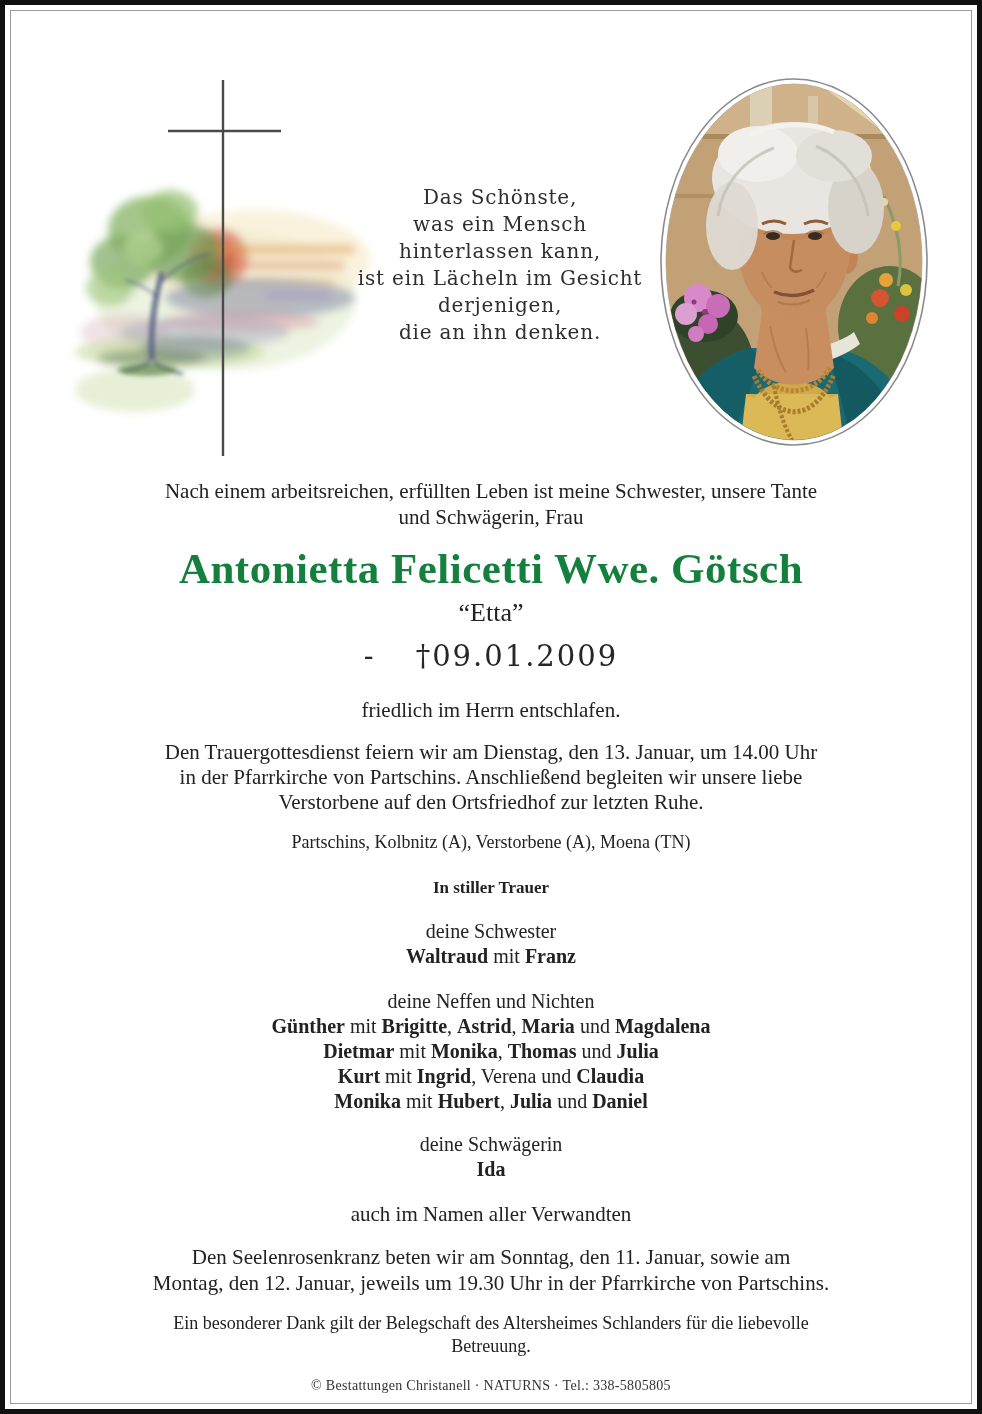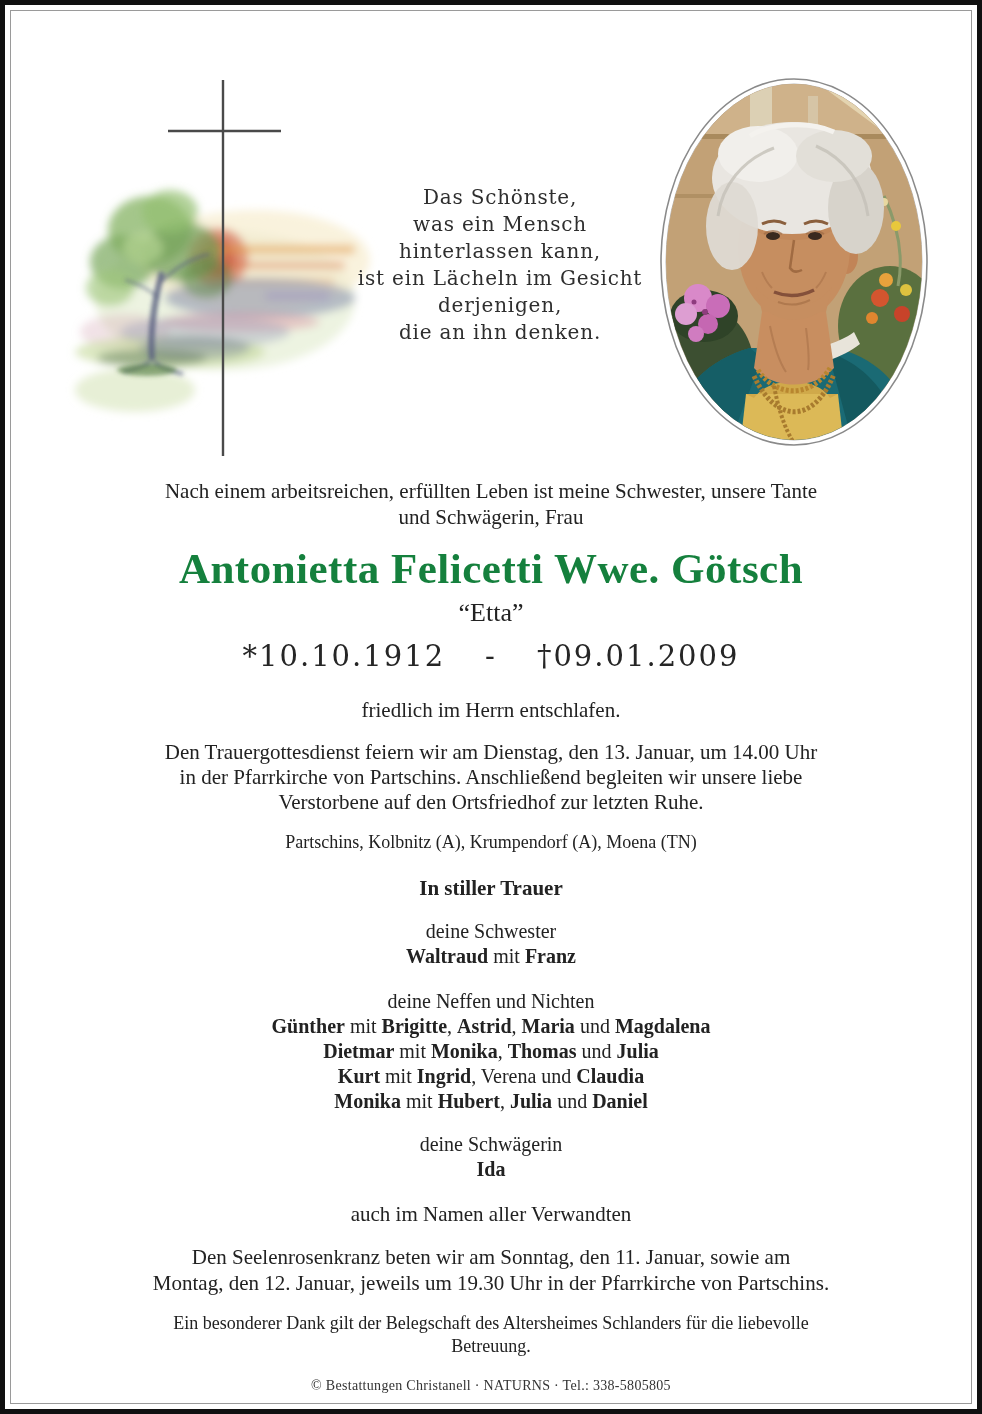--- a/index.html
+++ b/index.html
@@ -22,21 +22,21 @@
   .content div{white-space:nowrap;}
   .t21{font-size:21px;line-height:26px;}
   .name{font-size:43px;line-height:48px;font-weight:bold;letter-spacing:0.5px;color:#15803d;margin-top:15px;}
   .etta{font-size:26px;line-height:30px;margin-top:5px;}
   .dates{margin-top:10px;font-family:"DejaVu Serif", serif;font-size:29px;line-height:36px;
          letter-spacing:2px;display:flex;justify-content:center;gap:40px;color:#262626;}
   .passing{margin-top:23px;}
   .service{margin-top:17px;}
   .service .ln{line-height:25px;}
   .places{margin-top:16px;font-size:18px;line-height:22px;}
-  .trauer{margin-top:22px;font-size:21px;line-height:26px;font-weight:bold;}
+  .trauer{margin-top:22px;font-size:17px;line-height:26px;font-weight:bold;}
   .group{margin-top:18px;font-size:20px;line-height:25px;}
   .group-nephews{margin-top:20px;}
   .closing{margin-top:19px;}
   .rosary{margin-top:17px;}
   .thanks{margin-top:16px;font-size:18px;line-height:23px;}
   .footer{margin-top:19px;font-size:14px;line-height:17px;letter-spacing:0.3px;color:#333;}
 </style>
 </head>
 <body>
 
@@ -183,34 +183,33 @@
 </div>
 
 <div class="content">
   <div class="t21">Nach einem arbeitsreichen, erfüllten Leben ist meine Schwester, unsere Tante</div>
   <div class="t21">und Schwägerin, Frau</div>
 
   <div class="name">Antonietta Felicetti Wwe. Götsch</div>
   <div class="etta">“Etta”</div>
 
   <div class="dates">
-    <span>*10.10.1912</span>
     <span>-</span>
     <span>†09.01.2009</span>
   </div>
 
   <div class="t21 passing">friedlich im Herrn entschlafen.</div>
 
   <div class="service">
     <div class="t21 ln">Den Trauergottesdienst feiern wir am Dienstag, den 13. Januar, um 14.00 Uhr</div>
     <div class="t21 ln">in der Pfarrkirche von Partschins. Anschließend begleiten wir unsere liebe</div>
     <div class="t21 ln">Verstorbene auf den Ortsfriedhof zur letzten Ruhe.</div>
   </div>
 
-  <div class="places">Partschins, Kolbnitz (A), Krumpendorf (A), Moena (TN)</div>
+  <div class="places">Partschins, Kolbnitz (A), Verstorbene (A), Moena (TN)</div>
 
   <div class="trauer">In stiller Trauer</div>
 
   <div class="group">
     <div>deine Schwester</div>
     <div class="rich"><span style="font-weight: bold;">Waltraud</span><span> mit </span><span style="font-weight: bold;">Franz</span></div>
   </div>
 
   <div class="group group-nephews">
     <div>deine Neffen und Nichten</div>

